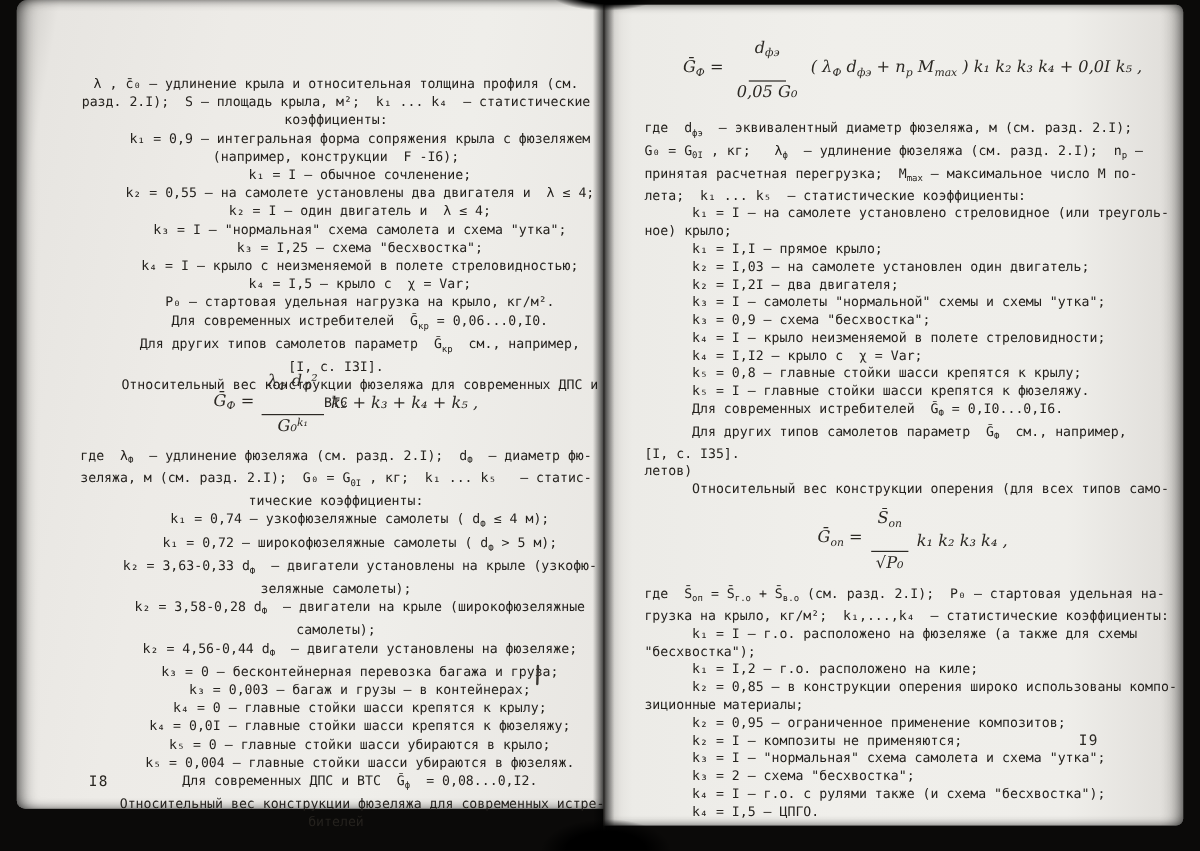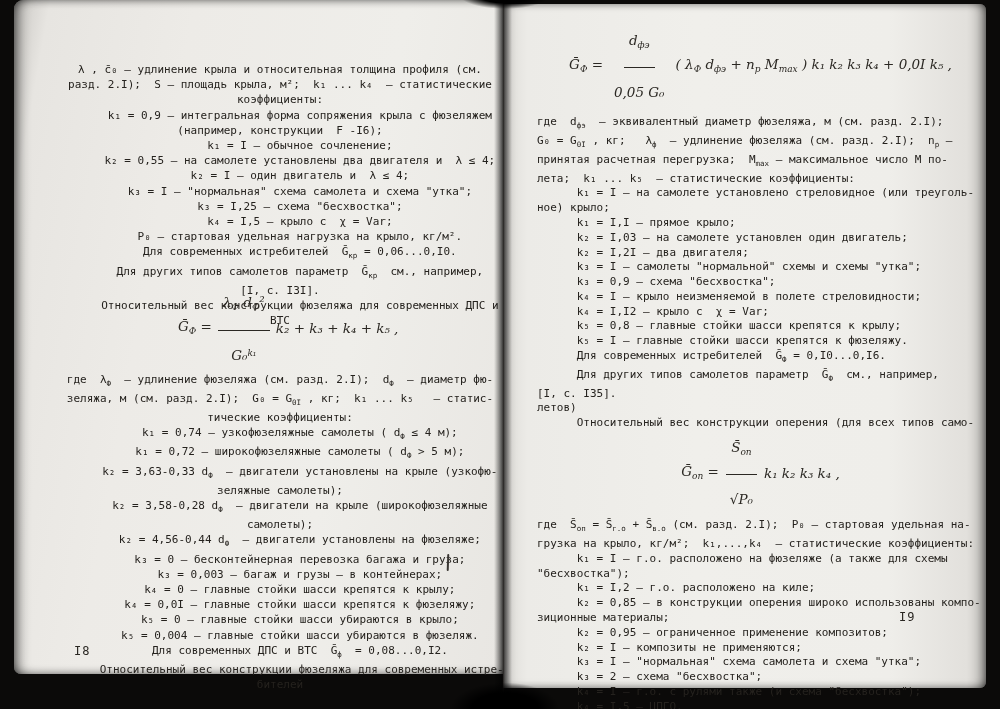--- a/index.html
+++ b/index.html
@@ -57,21 +57,21 @@
     display:flex;align-items:center;justify-content:center;
     font-family:"DejaVu Serif","Liberation Serif",serif;
     font-style:italic;
     font-size:13.5px;color:#2b2823;
     gap:6px;
   }
   .formula sub{font-size:9px;vertical-align:-3px;}
   .formula sup{font-size:9px;vertical-align:4px;}
   .frac{display:inline-flex;flex-direction:column;align-items:center;line-height:1.25;}
   .frac .num{padding:0 5px 16px 5px;border-bottom:1.3px solid #2b2823;}
-  .frac .den{padding:1px 5px 0 5px;margin-top:15px;}
+  .frac .den{padding:1px 5px 0 5px;}
   .formula-wing-fus{margin:-34px 0 8px 118px;width:fit-content;}
   .formula-right{margin:2px 0 14px 0;}
   .formula-emp{margin:8px 0 10px 0;}
   .pagenum{
     position:absolute;
     font-size:12px;color:#2a2722;letter-spacing:1px;
   }
   .pagenum-left{left:60px;top:644px;}
   .pagenum-right{left:396px;top:606px;}
   .pen-mark{
@@ -91,20 +91,21 @@
           <div class="ln">λ , c̄₀ – удлинение крыла и относительная толщина профиля (см.</div>
           <div class="ln">разд. 2.I);  S – площадь крыла, м²;  k₁ ... k₄  – статистические</div>
           <div class="ln">коэффициенты:</div>
           <div class="ln">      k₁ = 0,9 – интегральная форма сопряжения крыла с фюзеляжем</div>
           <div class="ln">(например, конструкции  F -I6);</div>
           <div class="ln">      k₁ = I – обычное сочленение;</div>
           <div class="ln">      k₂ = 0,55 – на самолете установлены два двигателя и  λ ≤ 4;</div>
           <div class="ln">      k₂ = I – один двигатель и  λ ≤ 4;</div>
           <div class="ln">      k₃ = I – "нормальная" схема самолета и схема "утка";</div>
           <div class="ln">      k₃ = I,25 – схема "бесхвостка";</div>
+          <div class="ln">      k₄ = I – крыло с неизменяемой в полете стреловидностью;</div>
           <div class="ln">      k₄ = I,5 – крыло с  χ = Var;</div>
           <div class="ln">      P₀ – стартовая удельная нагрузка на крыло, кг/м².</div>
           <div class="ln">      Для современных истребителей  Ḡ<sub>кр</sub> = 0,06...0,I0.</div>
           <div class="ln">      Для других типов самолетов параметр  Ḡ<sub>кр</sub>  см., например,</div>
           <div class="ln">[I, с. I3I].</div>
           <div class="ln">      Относительный вес конструкции фюзеляжа для современных ДПС и</div>
           <div class="ln">ВТС</div>
         </div>
 
       <div class="formula formula-wing-fus">

